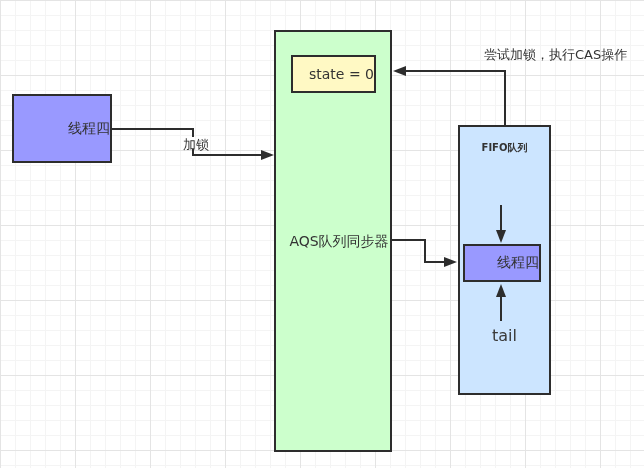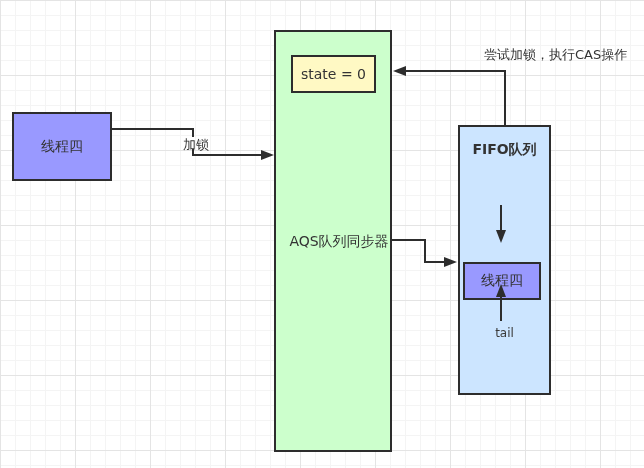--- a/index.html
+++ b/index.html
@@ -17,51 +17,51 @@
       linear-gradient(90deg, #e4e4e4 1px, transparent 1px),
       linear-gradient(#f4f4f4 1px, transparent 1px),
       linear-gradient(90deg, #f4f4f4 1px, transparent 1px);
     background-size: 75px 75px, 75px 75px, 15px 15px, 15px 15px;
   }
   .node {
     position: absolute;
     border: 2px solid #2d2d2d;
     display: flex;
     align-items: center;
-    justify-content: center;
+    justify-content: flex-end;
     color: #333333;
     font-size: 14px;
   }
-  .purple { background: #9999ff; margin-top: 18px; }
+  .purple { background: #9999ff; }
   .green  { background: #ccffcc; }
   .yellow { background: #fff9c4; }
   .blue   { background: #cce5ff; }
 
   .left-thread { left: 12px; top: 94px; width: 100px; height: 69px; }
 
   .aqs-box { left: 274px; top: 30px; width: 118px; height: 422px; }
   .aqs-label {
     position: absolute; left: 274px; top: 233px; width: 130px;
     text-align: center; font-size: 14px; color: #333333;
   }
 
   .state-box { left: 291px; top: 55px; width: 85px; height: 38px; }
 
   .fifo-box { left: 458px; top: 125px; width: 93px; height: 270px; }
   .fifo-title {
     position: absolute; left: 458px; top: 141px; width: 93px;
-    text-align: center; font-size: 14px; font-weight: bold; color: #333333;
+    text-align: center; font-size: 10px; font-weight: bold; color: #333333;
   }
   .head-label {
     position: absolute; left: 458px; top: 183px; width: 93px;
     text-align: center; font-size: 14px; color: #3a3a3a;
   }
   .tail-label {
     position: absolute; left: 458px; top: 326px; width: 93px;
-    text-align: center; font-size: 12px; color: #3a3a3a;
+    text-align: center; font-size: 16px; color: #3a3a3a;
   }
   .fifo-thread { left: 463px; top: 244px; width: 78px; height: 38px; }
 
   .line { position: absolute; background: #2d2d2d; }
 
   .arrowhead { position: absolute; width: 0; height: 0; }
   .arrow-right { border-top: 5px solid transparent; border-bottom: 5px solid transparent; border-left: 13px solid #2d2d2d; }
   .arrow-left  { border-top: 5px solid transparent; border-bottom: 5px solid transparent; border-right: 13px solid #2d2d2d; }
   .arrow-down  { border-left: 5px solid transparent; border-right: 5px solid transparent; border-top: 13px solid #2d2d2d; }
   .arrow-up    { border-left: 5px solid transparent; border-right: 5px solid transparent; border-bottom: 13px solid #2d2d2d; }

